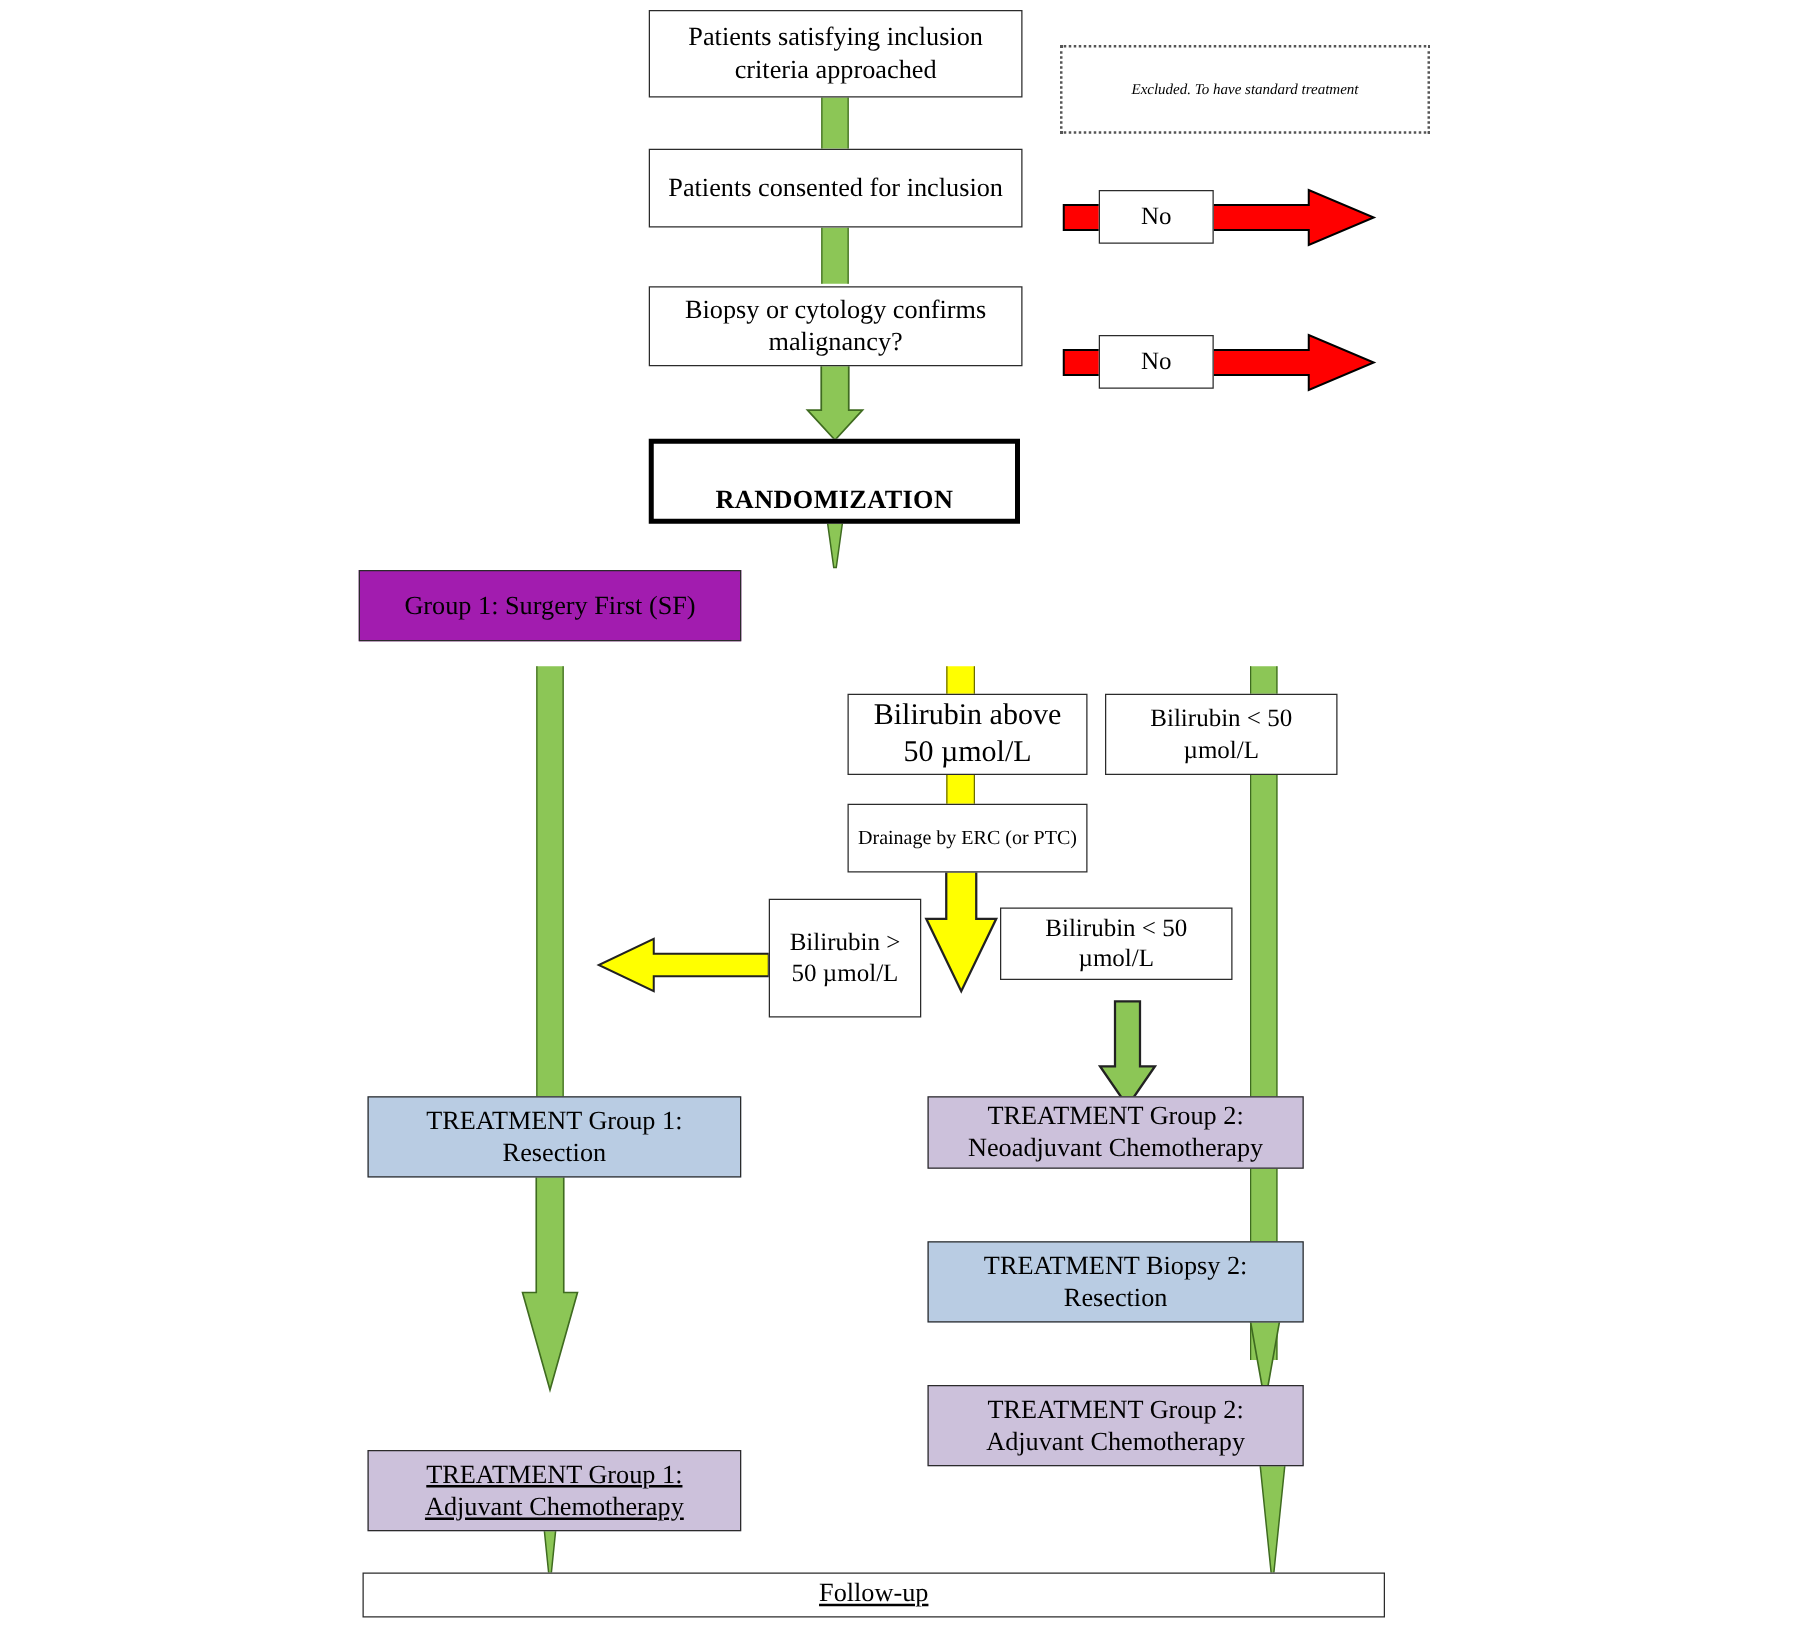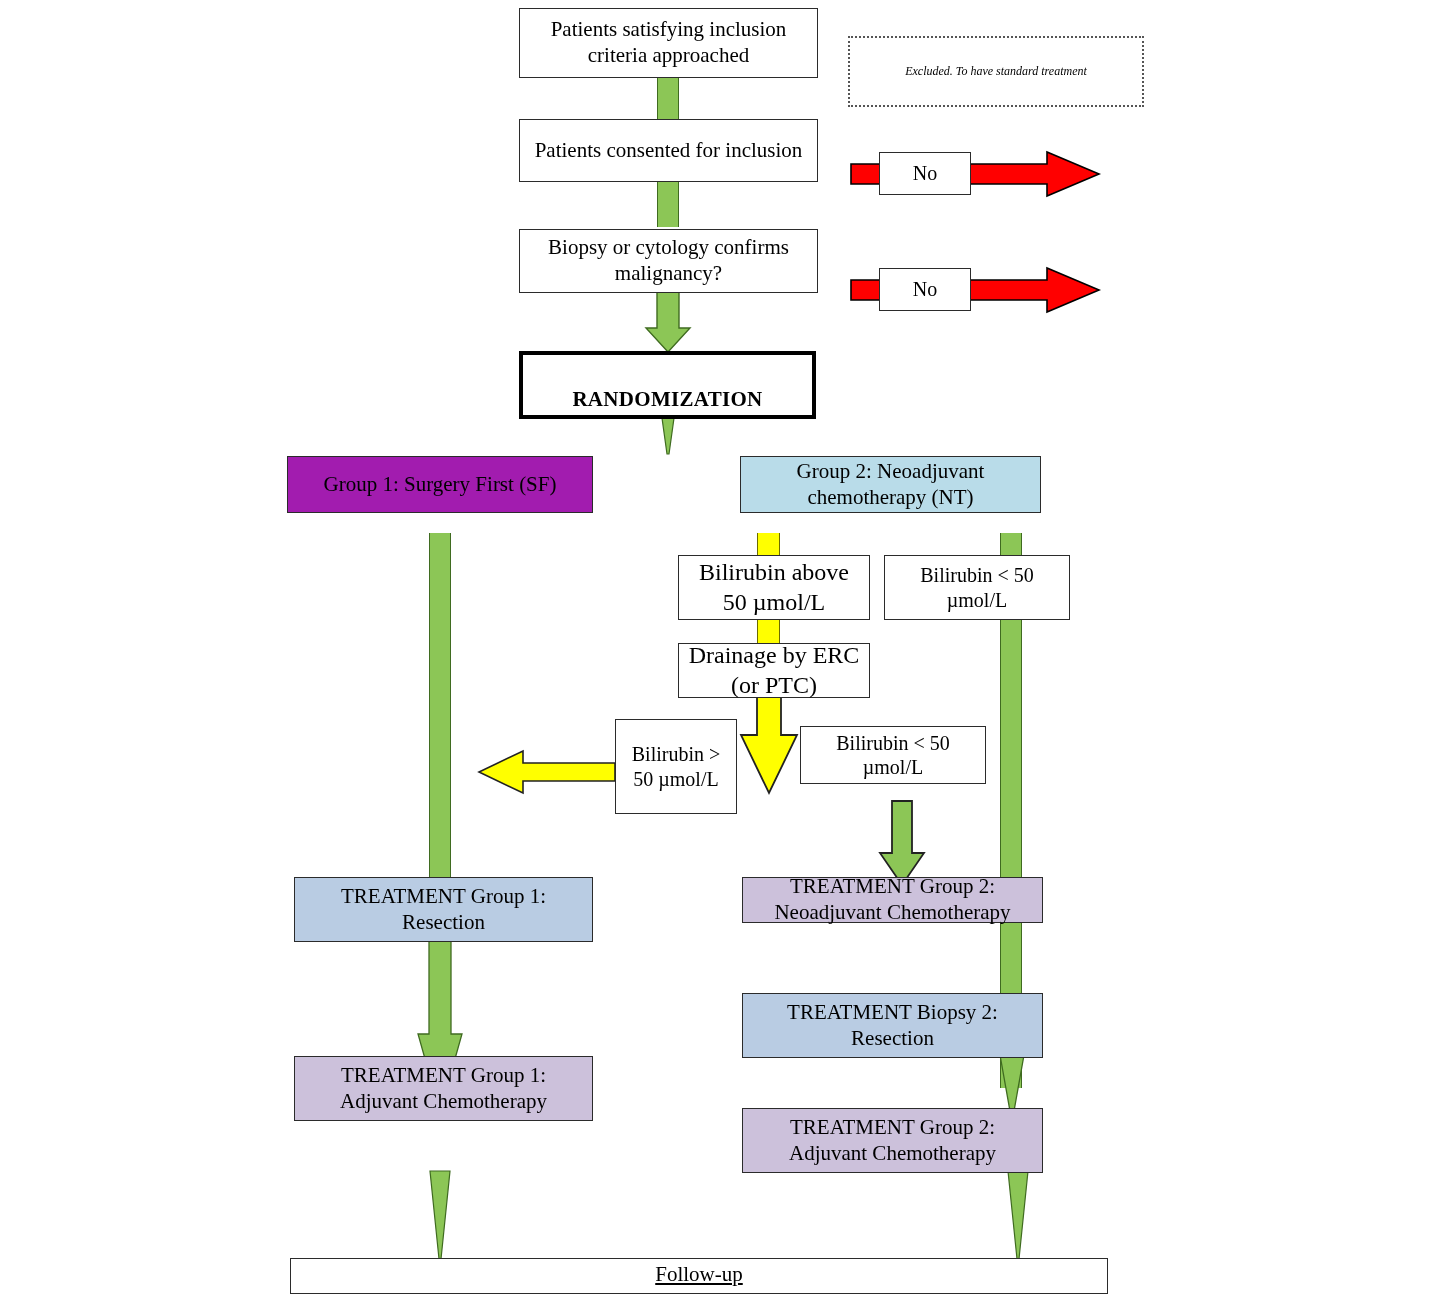--- a/index.html
+++ b/index.html
@@ -126,23 +126,20 @@
     </svg>
   </div>
   <div class="node" style="left:879px; top:268px; width:92px; height:43px; font-size:20px; z-index:6;">
     <span>No</span>
   </div>
 
   <div class="node pink" style="left:287px; top:456px; width:306px; height:57px;">
     <span>Group 1: Surgery First (SF)</span>
   </div>
 
-  <div class="node cyan" style="left:740px; top:456px; width:301px; height:57px;">
-    <span>Group 2: Neoadjuvant chemotherapy (NT)</span>
-  </div>
 
   <div class="bar" style="left:429px; top:533px; width:22px; height:348px;"></div>
 
   <div class="conn" style="left:412px; top:938px; width:56px; height:176px;">
     <svg width="56" height="176" viewBox="0 0 56 176">
       <polygon points="17,0 39,0 39,96 50,96 28,174 6,96 17,96" fill="#8cc656" stroke="#3f6b20" stroke-width="1.3"></polygon>
     </svg>
   </div>
 
   <div class="conn" style="left:422px; top:1171px; width:36px; height:90px;">
@@ -182,21 +179,21 @@
   </div>
 
   <div class="node" style="left:678px; top:555px; width:192px; height:65px; font-size:24px;">
     <span>Bilirubin above 50 µmol/L</span>
   </div>
 
   <div class="node" style="left:884px; top:555px; width:186px; height:65px; font-size:20px;">
     <span>Bilirubin &lt; 50 µmol/L</span>
   </div>
 
-  <div class="node" style="left:678px; top:643px; width:192px; height:55px; font-size:24px;">
+  <div class="node" style="left:678px; top:643px; width:192px; height:55px; font-size:16px;">
     <span>Drainage by ERC (or PTC)</span>
   </div>
 
   <div class="node" style="left:615px; top:719px; width:122px; height:95px; font-size:20px;">
     <span>Bilirubin &gt; 50 µmol/L</span>
   </div>
 
   <div class="node" style="left:800px; top:726px; width:186px; height:58px; font-size:20px;">
     <span>Bilirubin &lt; 50 µmol/L</span>
   </div>
@@ -204,29 +201,29 @@
   <div class="conn" style="left:876px; top:801px; width:52px; height:86px;">
     <svg width="52" height="86" viewBox="0 0 52 86">
       <polygon points="16,0 36,0 36,52 48,52 26,84 4,52 16,52" fill="#8cc656" stroke="#222222" stroke-width="1.8"></polygon>
     </svg>
   </div>
 
   <div class="node blue" style="left:294px; top:877px; width:299px; height:65px;">
     <span>TREATMENT Group 1: Resection</span>
   </div>
 
-  <div class="node purple" style="left:742px; top:877px; width:301px; height:46px;">
+  <div class="node purple" style="left:742px; top:877px; width:301px; height:58px;">
     <span>TREATMENT Group 2: Neoadjuvant Chemotherapy</span>
   </div>
 
   <div class="node blue" style="left:742px; top:993px; width:301px; height:65px;">
     <span>TREATMENT Biopsy 2: Resection</span>
   </div>
 
-  <div class="node purple" style="left:294px; top:1056px; width:299px; height:65px;">
+  <div class="node purple" style="left:294px; top:1160px; width:299px; height:65px;text-decoration:underline;">
     <span>TREATMENT Group 1: Adjuvant Chemotherapy</span>
   </div>
 
   <div class="node purple" style="left:742px; top:1108px; width:301px; height:65px;">
     <span>TREATMENT Group 2: Adjuvant Chemotherapy</span>
   </div>
 
   <div class="node" style="left:290px; top:1258px; width:818px; height:36px; align-items:flex-start; padding-top:3px;text-decoration:underline;">
     <span>Follow-up</span>
   </div>

